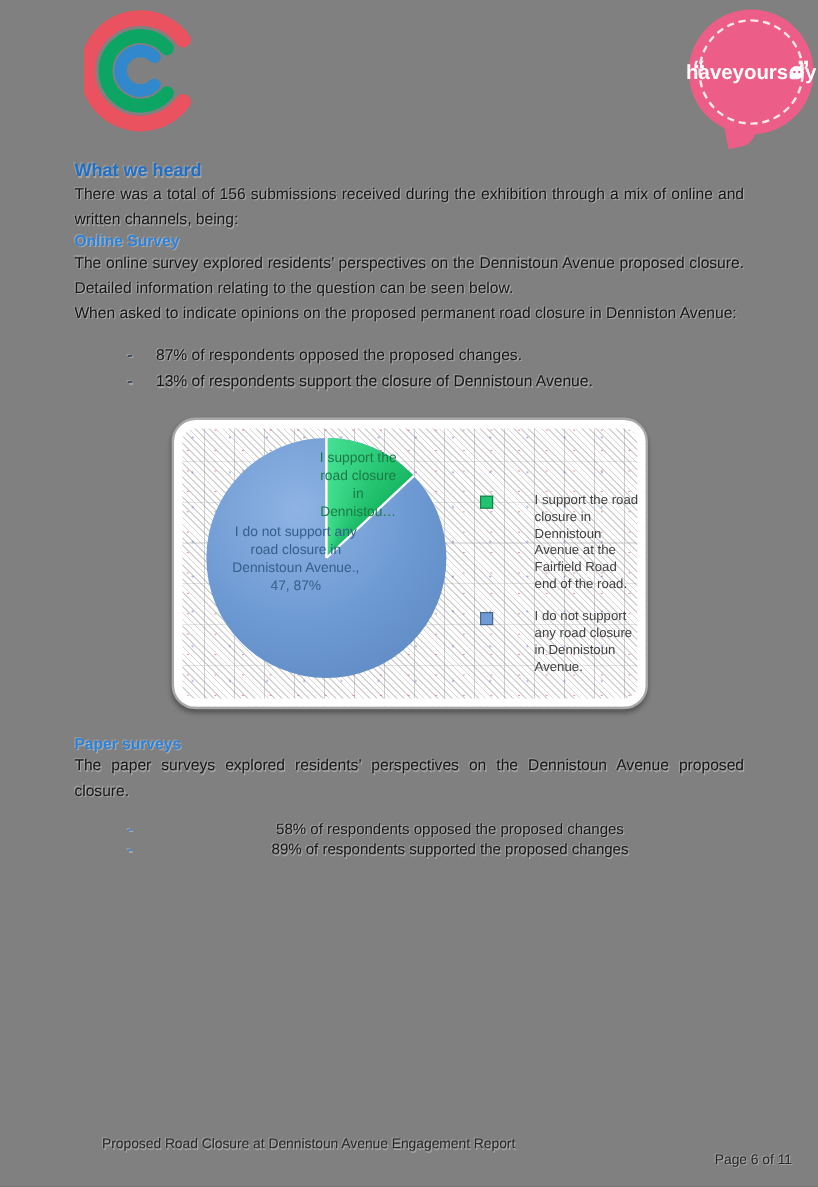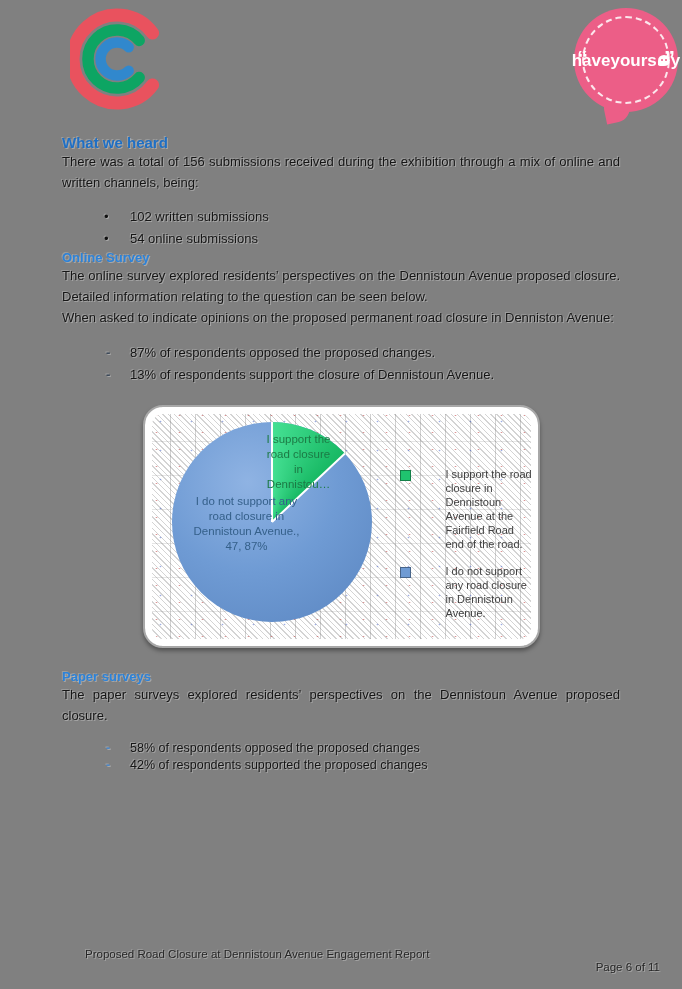--- a/index.html
+++ b/index.html
@@ -35,21 +35,21 @@
   h2{margin:0; font-size:13px; font-weight:bold; color:var(--subheading-blue,#2c82d8);}
   p.body{margin:0; font-size:13px; line-height:21px; text-align:justify;}
   .mt22{margin-top:22px;} .mt21{margin-top:21px;} .mt20{margin-top:20px;}
   .mt18{} .mt17{margin-top:17px;} .mt14{margin-top:14px;} .mt13{margin-top:13px;}
   ul{margin:0; padding:0 0 0 68px; list-style:none;}
   ul li{position:relative; font-size:13px; line-height:22px;}
   ul.disc-list li::before{content:"\2022"; position:absolute; left:-26px; color:#111;}
   ul.dash-list li::before{content:"-"; position:absolute; left:-24px; font-weight:bold;}
   ul.dash-list.dark li::before{color:#3d4a5a;}
   ul.dash-list.blue li::before{color:var(--dash-blue,#4a86c8);}
-  ul.tight li{font-size:12.5px; line-height:17px;}
+  ul.tight li{font-size:12.5px; line-height:17px;text-align:center;}
   
   .chart-card{position:relative; width:393px; height:239px; margin:19px auto 0;
     border:2px solid #a8a8a8; border-radius:20px; overflow:hidden;
     background-color:#fff;
     background-image:
       radial-gradient(rgba(190,60,60,.55) .5px, transparent 1.2px),
       radial-gradient(rgba(60,90,200,.5) .5px, transparent 1.2px),
       repeating-linear-gradient(45deg, rgba(120,120,120,.32) 0 1px, transparent 1px 4px),
       repeating-linear-gradient(90deg, rgba(170,170,170,.55) 0 1px, transparent 1px 25px),
       repeating-linear-gradient(0deg, rgba(190,190,190,.4) 0 1px, transparent 1px 34px);
@@ -106,24 +106,20 @@
             </div>
           </div>
         </div>
       </div>
     </header>
 
     <h1>What we heard</h1>
 
     <p class="body mt22">There was a total of 156 submissions received during the exhibition through a mix of online and written channels, being:</p>
 
-    <ul class="disc-list mt13">
-      <li>102 written submissions</li>
-      <li>54 online submissions</li>
-    </ul>
 
     <h2 class="mt18">Online Survey</h2>
 
     <p class="body mt21">The online survey explored residents’ perspectives on the Dennistoun Avenue proposed closure. Detailed information relating to the question can be seen below.</p>
     <p class="body mt17">When asked to indicate opinions on the proposed permanent road closure in Denniston Avenue:</p>
 
     <ul class="dash-list dark mt14">
       <li>87% of respondents opposed the proposed changes.</li>
       <li>13% of respondents support the closure of Dennistoun Avenue.</li>
     </ul>
@@ -148,20 +144,20 @@
         </div>
       </div>
     </figure>
 
     <h2 class="mt21">Paper surveys</h2>
 
     <p class="body mt20">The paper surveys explored residents’ perspectives on the Dennistoun Avenue proposed closure.</p>
 
     <ul class="dash-list blue tight mt14">
       <li>58% of respondents opposed the proposed changes</li>
-      <li>42% of respondents supported the proposed changes</li>
+      <li>89% of respondents supported the proposed changes</li>
     </ul>
 
   </div>
 
   <div class="f-title">Proposed Road Closure at Dennistoun Avenue Engagement Report</div>
   <div class="f-page">Page 6 of 11</div>
 </div>
 
 </body></html>

